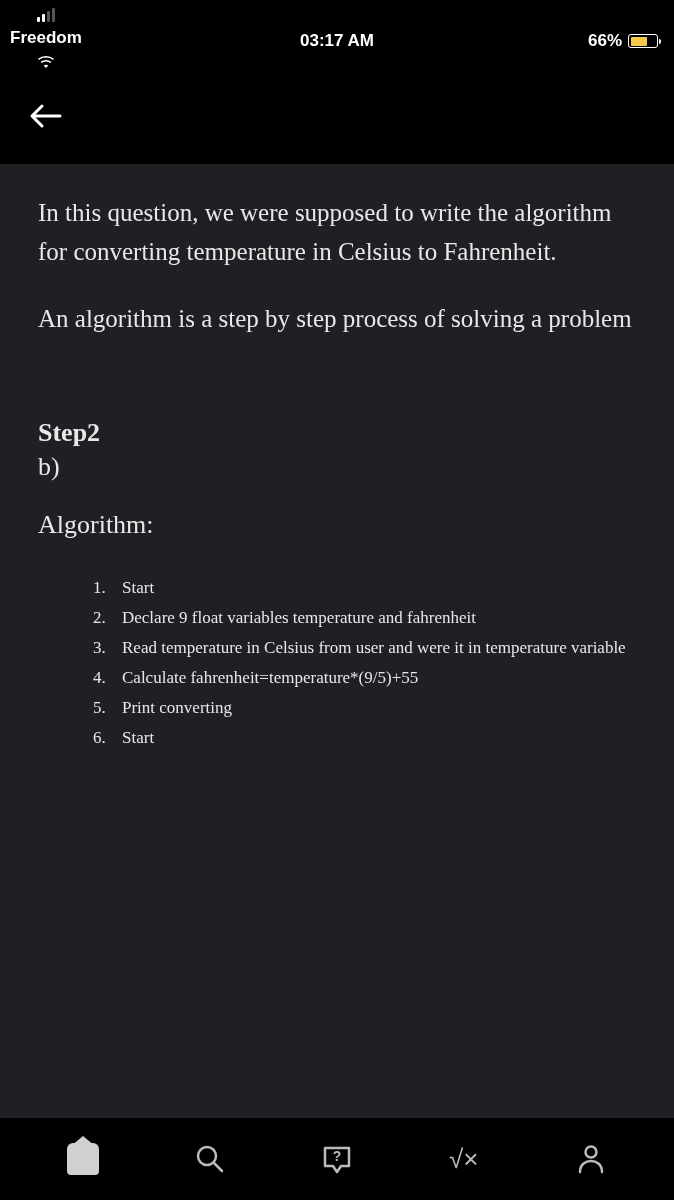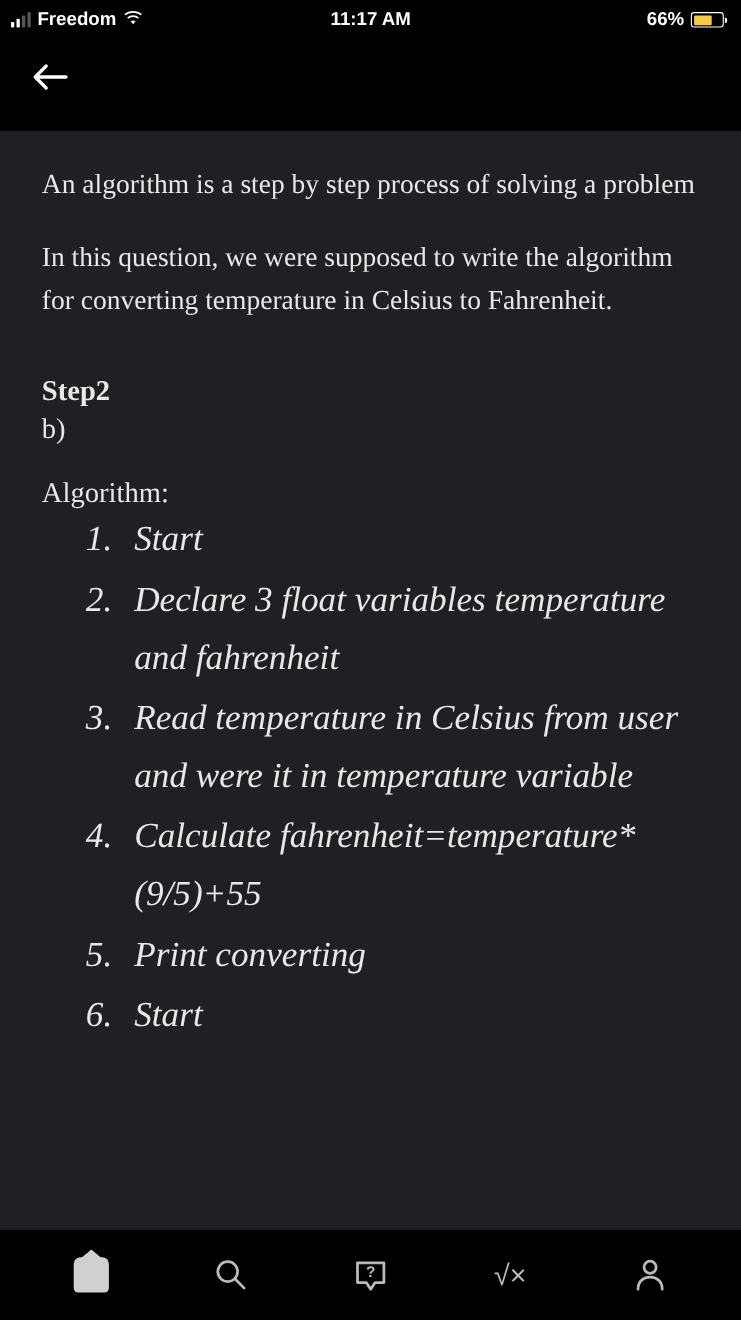--- a/index.html
+++ b/index.html
@@ -24,20 +24,21 @@
       background: #000;
       font-family: -apple-system, BlinkMacSystemFont, sans-serif;
       font-weight: 600;
       font-size: 17px;
       color: #fff;
     }
     .status-left {
       display: flex;
       align-items: center;
       gap: 6px;
+      flex-direction: column;
     }
     .signal-bars {
       display: flex;
       align-items: flex-end;
       gap: 2px;
       height: 14px;
     }
     .signal-bars span {
       width: 3px;
       background: #fff;
@@ -101,36 +102,36 @@
       overflow-y: auto;
     }
     .content p {
       font-size: 25px;
       line-height: 1.55;
       margin-bottom: 28px;
     }
     .step-title {
       font-size: 26px;
       font-weight: bold;
-      margin-top: 48px;
+      margin-top: 80px;
       margin-bottom: 4px;
     }
     .step-sub {
       font-size: 26px;
       margin-bottom: 28px;
     }
     .algo-label {
       font-size: 26px;
+      margin-bottom: 34px;
     }
     .algo-list {
       list-style-position: outside;
       padding-left: 72px;
-      font-size: 32px;
+      font-size: 17px;
       line-height: 1.65;
-      font-style: italic;
     }
     .algo-list li {
       padding-left: 12px;
       margin-bottom: 2px;
     }
     .bottom-nav {
       position: absolute;
       bottom: 0;
       left: 0;
       right: 0;
@@ -185,49 +186,49 @@
     </div>
     <span>Freedom</span>
     <span class="wifi-icon">
       <svg viewBox="0 0 24 18" fill="none">
         <path d="M12 17 L9 13.5 C10.8 12.2 13.2 12.2 15 13.5 Z" fill="#fff"></path>
         <path d="M5.5 9.5 C9 6.5 15 6.5 18.5 9.5" stroke="#fff" stroke-width="2" fill="none"></path>
         <path d="M2 5.5 C7.5 0.8 16.5 0.8 22 5.5" stroke="#fff" stroke-width="2" fill="none"></path>
       </svg>
     </span>
   </div>
-  <div class="status-center">11:17 AM</div>
+  <div class="status-center">03:17 AM</div>
   <div class="status-right">
     <span>66%</span>
     <div class="battery">
       <div class="battery-fill"></div>
     </div>
   </div>
 </div>
 
 <div class="nav-bar">
   <div class="back-button">
     <svg width="34" height="28" viewBox="0 0 34 28" fill="none">
       <path d="M14 4 L4 14 L14 24 M4 14 L32 14" stroke="#fff" stroke-width="3" stroke-linecap="round" stroke-linejoin="round"></path>
     </svg>
   </div>
 </div>
 
 <div class="content">
+  <p>In this question, we were supposed to write the algorithm for converting temperature in Celsius to Fahrenheit.</p>
   <p>An algorithm is a step by step process of solving a problem</p>
-  <p>In this question, we were supposed to write the algorithm for converting temperature in Celsius to Fahrenheit.</p>
 
   <div class="step-title">Step2</div>
   <div class="step-sub">b)</div>
 
   <div class="algo-label">Algorithm:</div>
 
   <ol class="algo-list">
     <li>Start</li>
-    <li>Declare 3 float variables temperature and fahrenheit</li>
+    <li>Declare 9 float variables temperature and fahrenheit</li>
     <li>Read temperature in Celsius from user and were it in temperature variable</li>
     <li>Calculate fahrenheit=temperature*(9/5)+55</li>
     <li>Print converting</li>
     <li>Start</li>
   </ol>
 </div>
 
 <div class="bottom-nav">
   <div class="nav-icon active">
     <div class="home-icon-shape"></div>

